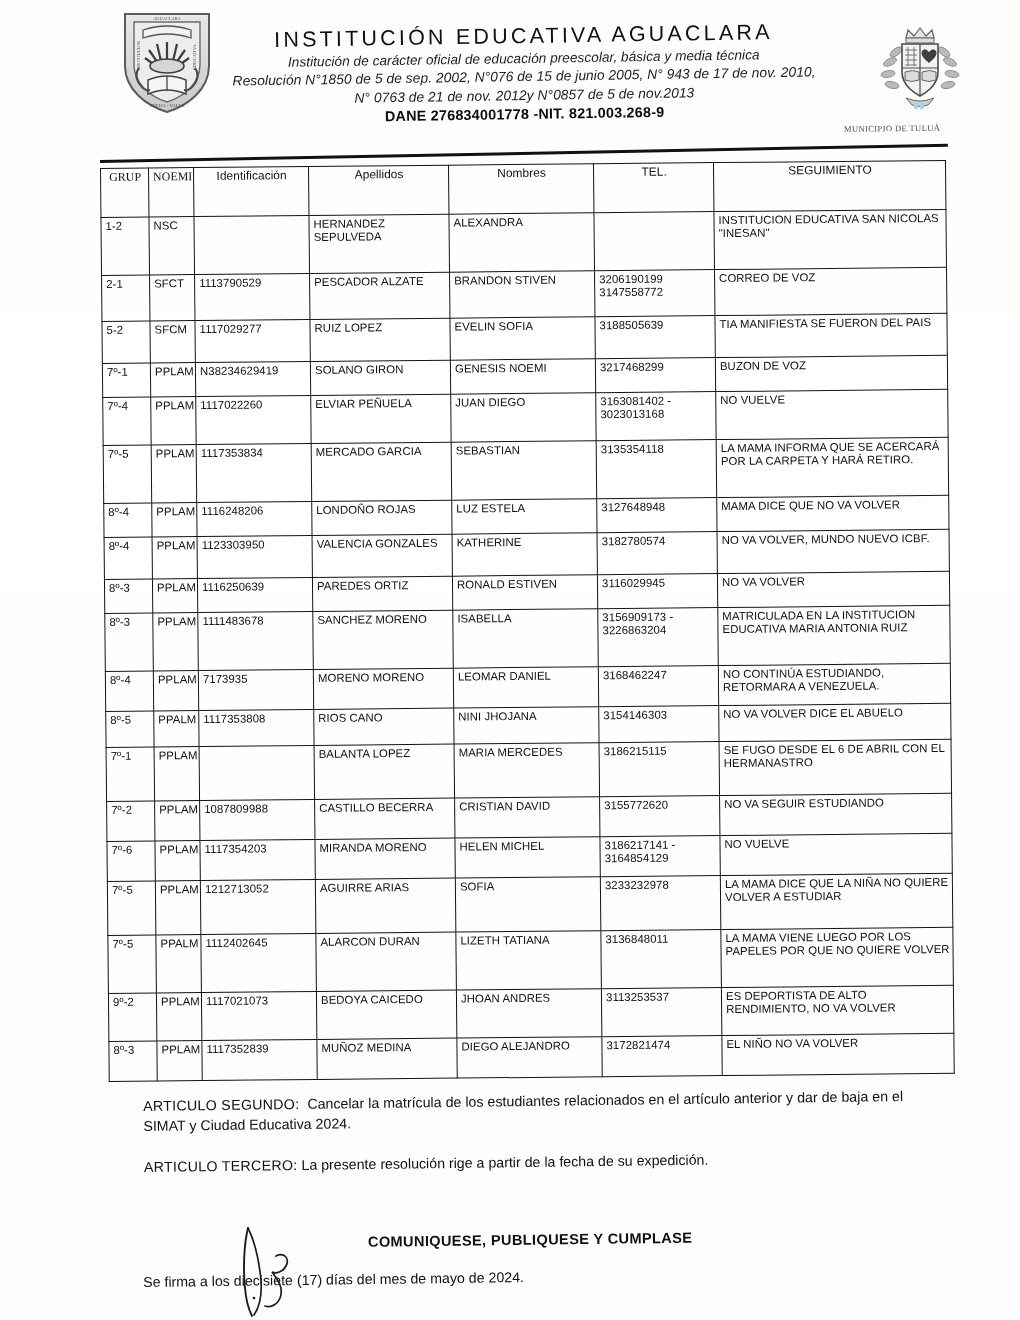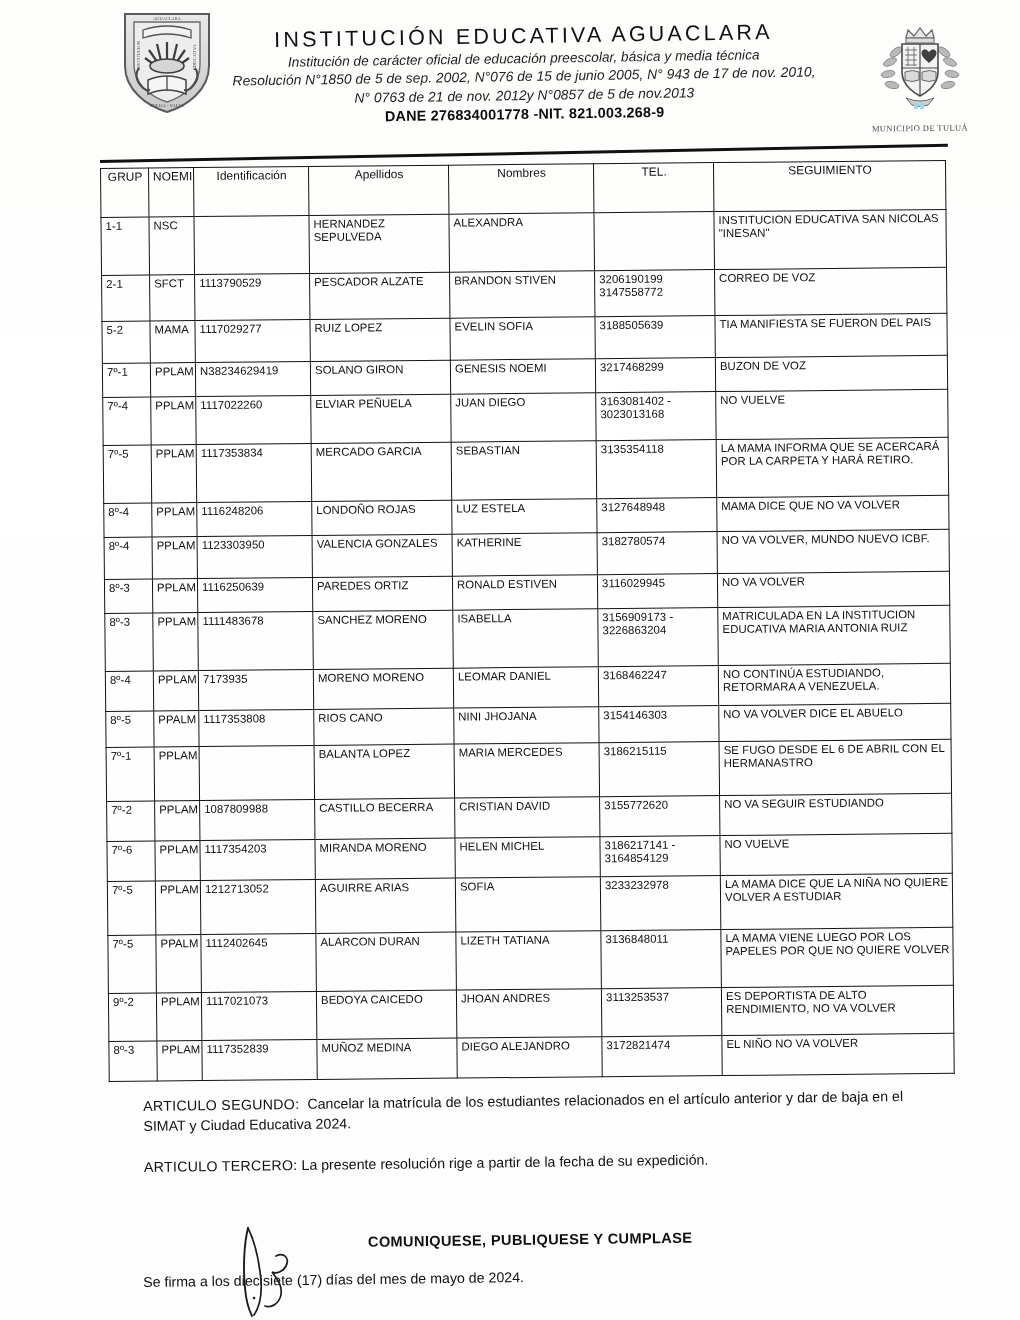--- a/index.html
+++ b/index.html
@@ -21,21 +21,20 @@
 
   
   .header{
     position:absolute;left:8px;top:0;width:1020px;height:152px;
   }
   .crest-left{
     position:absolute;left:107px;top:8px;width:104px;height:108px;
   }
   .crest-right{
     position:absolute;left:836px;top:22px;width:152px;height:118px;
-    text-align:center;
   }
   .crest-right .muni-label{
     font-family:"Liberation Serif", serif;
     font-size:8.5px;letter-spacing:.4px;color:#4a4a4a;
     margin-top:1px;
     transform:rotate(-0.6deg);
     white-space:nowrap;
   }
   .head-text{
     position:absolute;left:196px;top:24px;width:640px;
@@ -88,21 +87,21 @@
   
   col.c-grup{width:48px;}
   col.c-sede{width:45px;}
   col.c-iden{width:115px;}
   col.c-apel{width:140px;}
   col.c-nomb{width:145px;}
   col.c-tel{width:120px;}
   col.c-segu{width:232px;}
 
   
-  th.h-grup,th.h-sede{vertical-align:top;padding-top:5px;}
+  th.h-grup,th.h-sede{vertical-align:top;padding-top:5px;font-family:Liberation Serif, serif;}
   th.h-iden{vertical-align:top;padding-top:8px;}
   th.h-apel{vertical-align:top;padding-top:13px;}
   th.h-nomb{vertical-align:top;padding-top:19px;}
   th.h-tel{vertical-align:top;padding-top:27px;}
   th.h-segu{vertical-align:top;padding-top:33px;}
 
   
   td.shift1{padding-top:7px;}
   td.shift2{padding-top:13px;}
   td.shift3{padding-top:19px;}
@@ -263,40 +262,40 @@
           <th class="h-sede">NOEMI</th>
           <th class="h-iden">Identificación</th>
           <th class="h-apel">Apellidos</th>
           <th class="h-nomb">Nombres</th>
           <th class="h-tel">TEL.</th>
           <th class="h-segu">SEGUIMIENTO</th>
         </tr>
       </thead>
       <tbody>
           <tr style="height: 58px;">
-            <td class="">1-1</td>
+            <td class="">1-2</td>
             <td class="">NSC</td>
             <td class="shift2"></td>
             <td class="shift2">HERNANDEZ SEPULVEDA</td>
             <td class="shift2">ALEXANDRA</td>
             <td class="shift2"></td>
             <td class="shift2">INSTITUCION EDUCATIVA SAN NICOLAS "INESAN"</td>
           </tr>
           <tr style="height: 46px;">
             <td class="">2-1</td>
             <td class="">SFCT</td>
             <td class="shift1">1113790529</td>
             <td class="shift1">PESCADOR ALZATE</td>
             <td class="shift1">BRANDON STIVEN</td>
             <td class="shift1">3206190199 3147558772</td>
             <td class="shift1">CORREO DE VOZ</td>
           </tr>
           <tr style="height: 42px;">
             <td class="">5-2</td>
-            <td class="">MAMA</td>
+            <td class="">SFCM</td>
             <td class="shift2">1117029277</td>
             <td class="shift2">RUIZ LOPEZ</td>
             <td class="shift2">EVELIN SOFIA</td>
             <td class="shift2">3188505639</td>
             <td class="shift2">TIA MANIFIESTA SE FUERON DEL PAIS</td>
           </tr>
           <tr style="height: 34px;">
             <td class="">7º-1</td>
             <td class="">PPLAM</td>
             <td class="">N38234629419</td>

